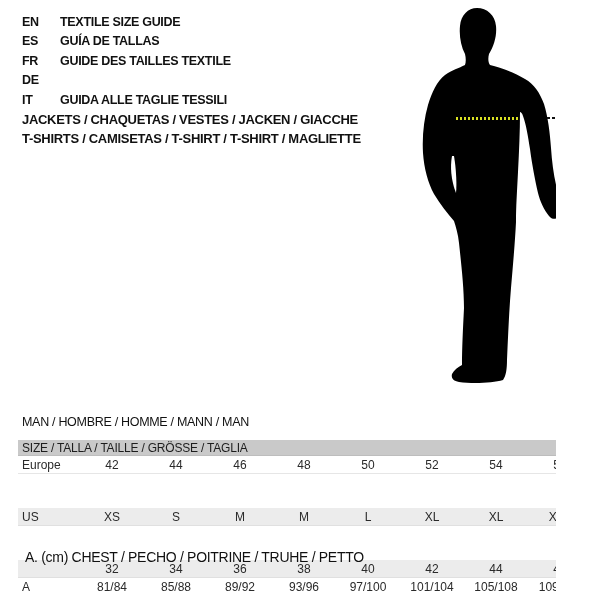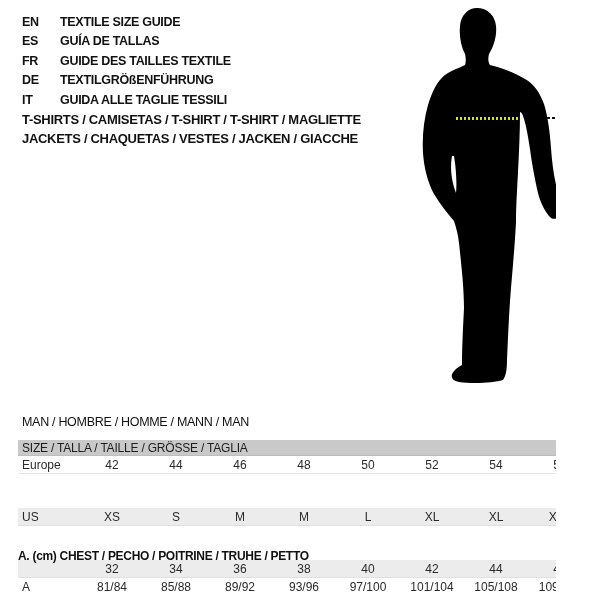--- a/index.html
+++ b/index.html
@@ -31,22 +31,22 @@
   .t-header { box-sizing:border-box; height:16px; background:var(--header-bg,#c9c9c9);
               display:flex; align-items:center; padding-left:4px; color:#1d1d1d;
               border-bottom:1px solid #bdbdbd; letter-spacing:-0.2px; }
   .t-row { box-sizing:border-box; display:flex; height:18px; align-items:center;
            border-bottom:1px solid #e6e6e6; }
   .t-row:last-child { border-bottom:none; }
   .t-row.shaded { background:var(--band-bg,#ececec); border-bottom-color:#e0e0e0;margin-top:34px; }
   .t-label { box-sizing:border-box; width:62px; flex:0 0 62px; padding-left:4px; }
   .t-cell { flex:1 1 0; text-align:center; }
   
-  .footnote { position:absolute; left:18px; top:549px; font-weight:bold;
-              font-size:12px; letter-spacing:-0.3px; white-space:nowrap; }
+  .footnote { position:absolute; left:25px; top:549px; font-weight:normal;
+              font-size:14px; letter-spacing:-0.3px; white-space:nowrap; }
 </style>
 </head>
 <body>
 
 <div class="canvas">
 
   <div class="lang-block">
       <div class="lang-row">
         <span class="lang-code">EN</span>
         <span>TEXTILE SIZE GUIDE</span>
@@ -54,31 +54,30 @@
       <div class="lang-row">
         <span class="lang-code">ES</span>
         <span>GUÍA DE TALLAS</span>
       </div>
       <div class="lang-row">
         <span class="lang-code">FR</span>
         <span>GUIDE DES TAILLES TEXTILE</span>
       </div>
       <div class="lang-row">
         <span class="lang-code">DE</span>
-        <span>TEXTILGRÖßENFÜHRUNG</span>
       </div>
       <div class="lang-row">
         <span class="lang-code">IT</span>
         <span>GUIDA ALLE TAGLIE TESSILI</span>
       </div>
     </div>
 
   <div class="cat-block">
+      <div>JACKETS / CHAQUETAS / VESTES / JACKEN / GIACCHE</div>
       <div>T-SHIRTS / CAMISETAS / T-SHIRT / T-SHIRT / MAGLIETTE</div>
-      <div>JACKETS / CHAQUETAS / VESTES / JACKEN / GIACCHE</div>
     </div>
 
   <svg class="figure" viewBox="418 4 152 386" xmlns="http://www.w3.org/2000/svg" aria-hidden="true">
     <path fill="#000000" d="
       M 477 8
       C 487 8, 495 15, 496 26
       C 497 36, 494 46, 489 54
       C 488 58, 488 62, 490 65
       C 501 68, 514 72, 525 79
       C 534 84, 540 93, 544 104

